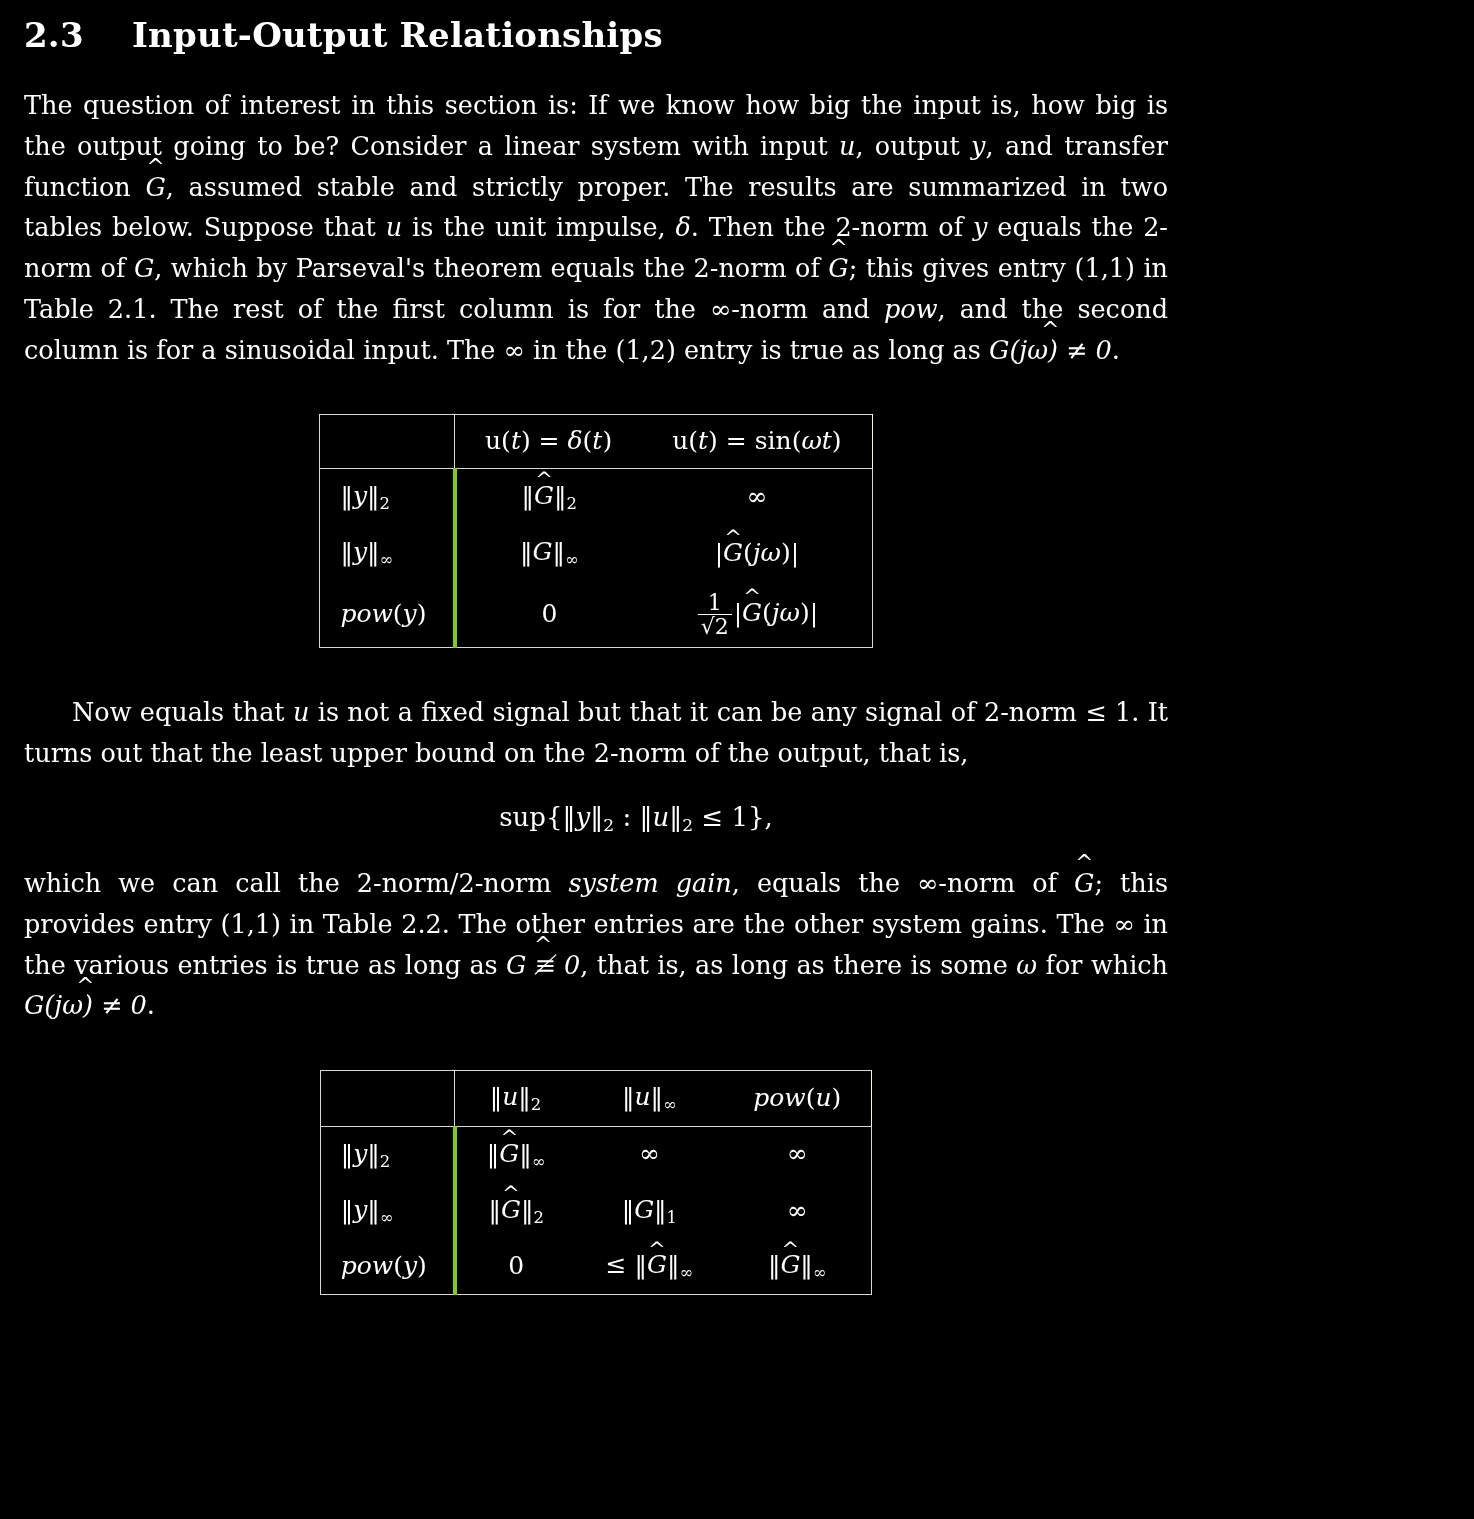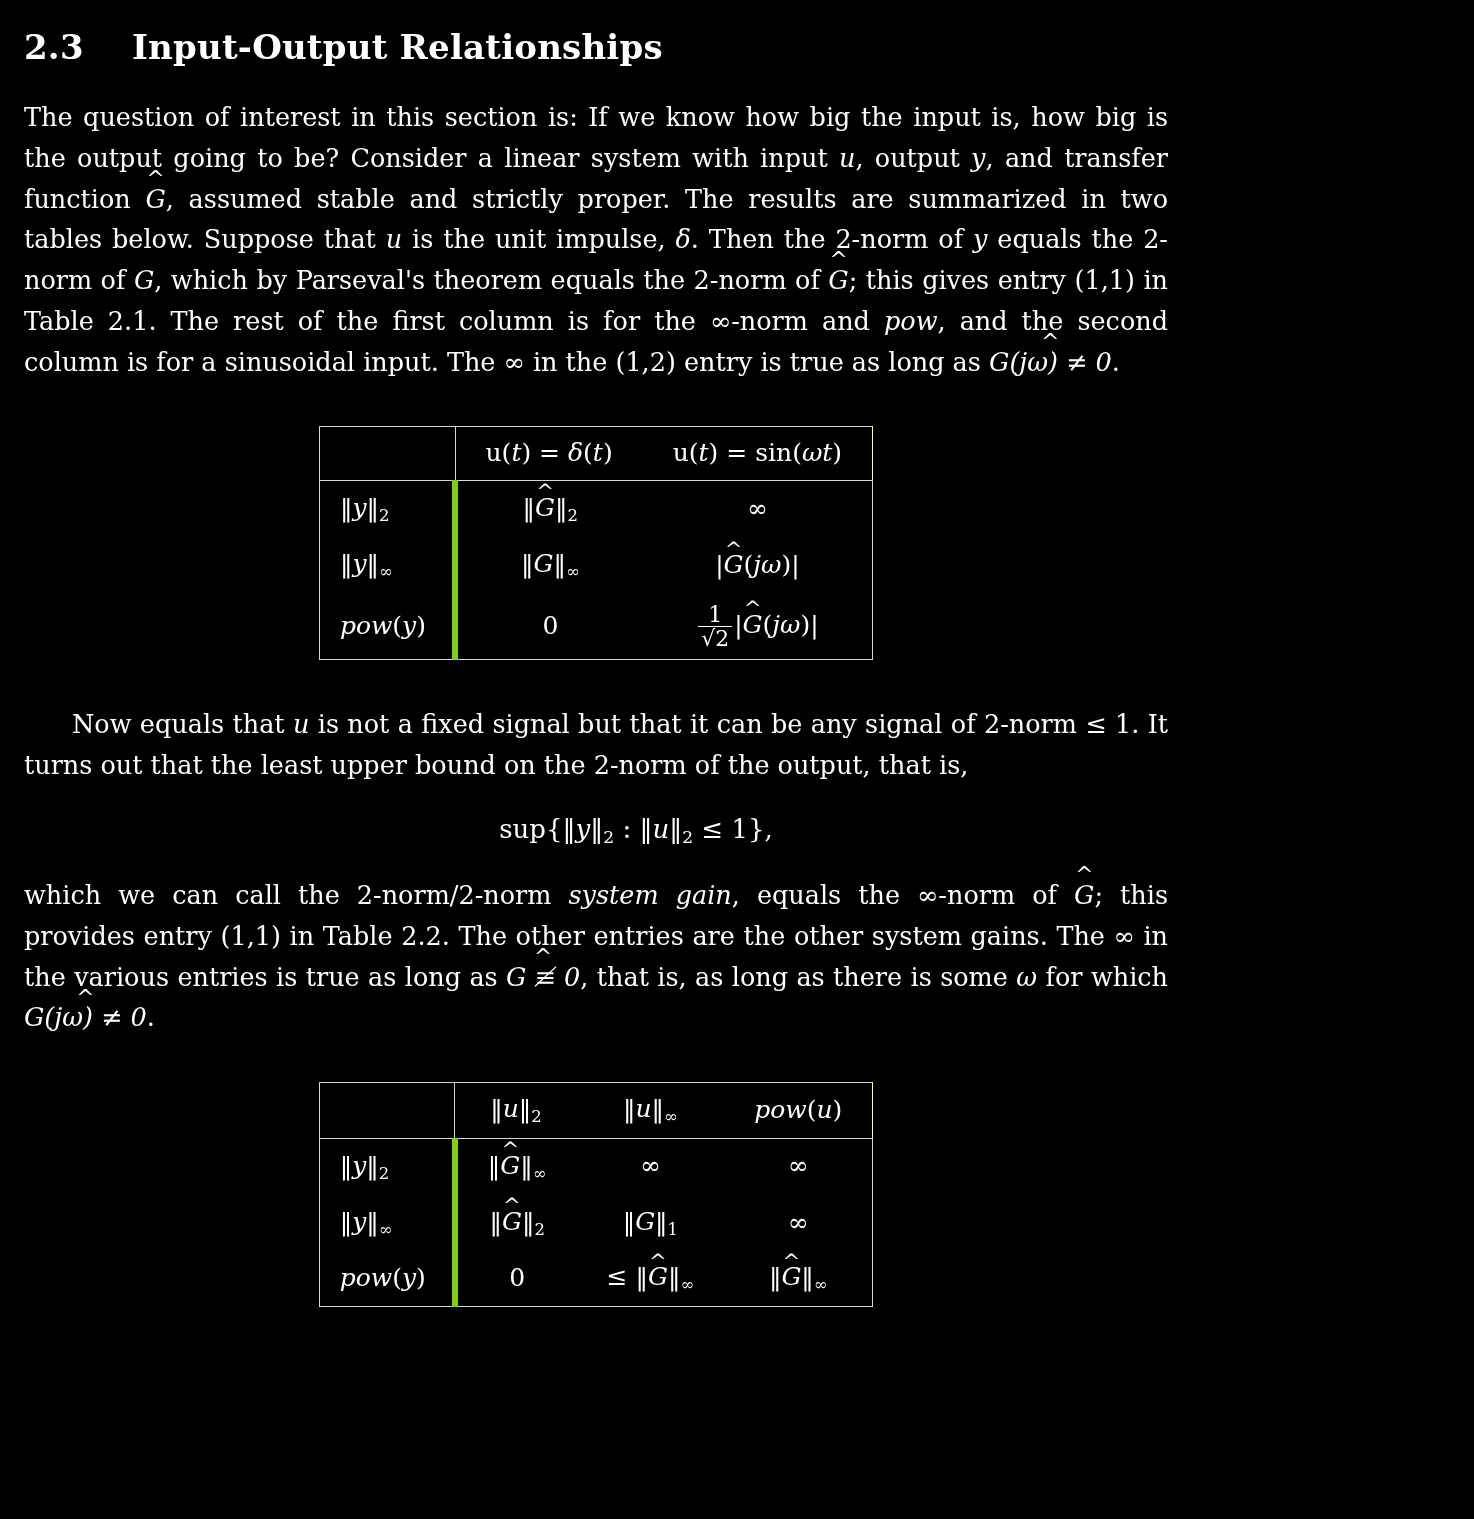--- a/index.html
+++ b/index.html
@@ -10,21 +10,21 @@
   }
   body {
     width: 1474px;
     min-height: 1519px;
     font-family: "DejaVu Serif", "Liberation Serif", serif;
     font-size: 25.5px;
     line-height: 1.38;
     -webkit-font-smoothing: antialiased;
   }
   .page {
-    padding: 18px 36px 10px 24px;
+    padding: 6px 36px 10px 24px;
     box-sizing: border-box;
     width: 1204px;
   }
   h2.section-heading {
     font-family: "DejaVu Serif", "Liberation Serif", serif;
     font-weight: bold;
     font-size: 34px;
     margin: 6px 0 26px 0;
     letter-spacing: 0.2px;
   }
@@ -74,21 +74,21 @@
   table.norm-table td {
     border: 1px solid #d8d8d8;
     padding: 10px 18px;
     text-align: center;
     vertical-align: middle;
   }
   table.norm-table td.rowhead {
     text-align: left;
     padding-left: 20px;
     padding-right: 26px;
-    border-right: 6px solid #84cc16;
+    border-right: 4px solid #84cc16;
     border-top: none;
     border-bottom: none;
   }
   table.norm-table tr.head td {
     border-top: 1px solid #d8d8d8;
     border-bottom: 1px solid #d8d8d8;
   }
   table.norm-table tr.head td.corner {
     border-left: 1px solid #d8d8d8;
     border-right: 1px solid #d8d8d8;

